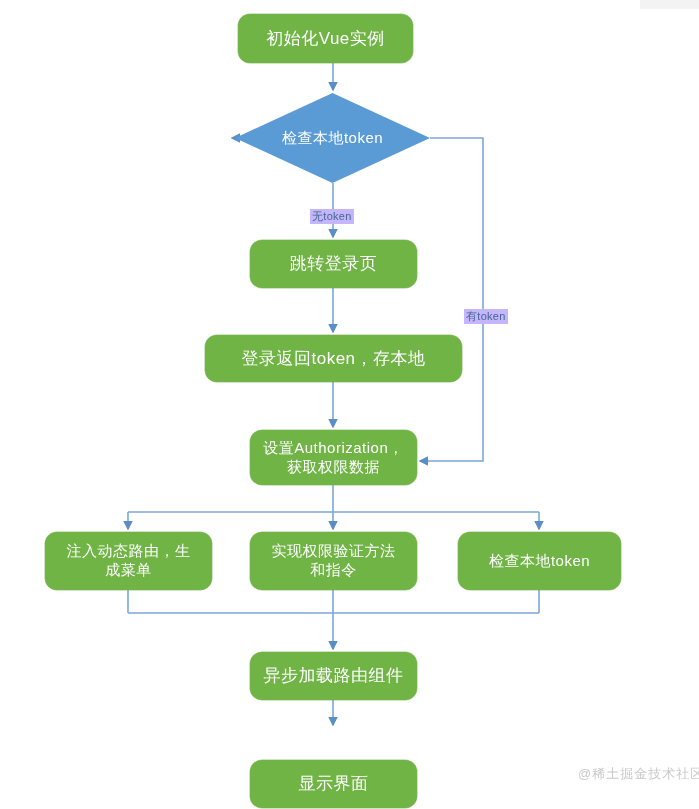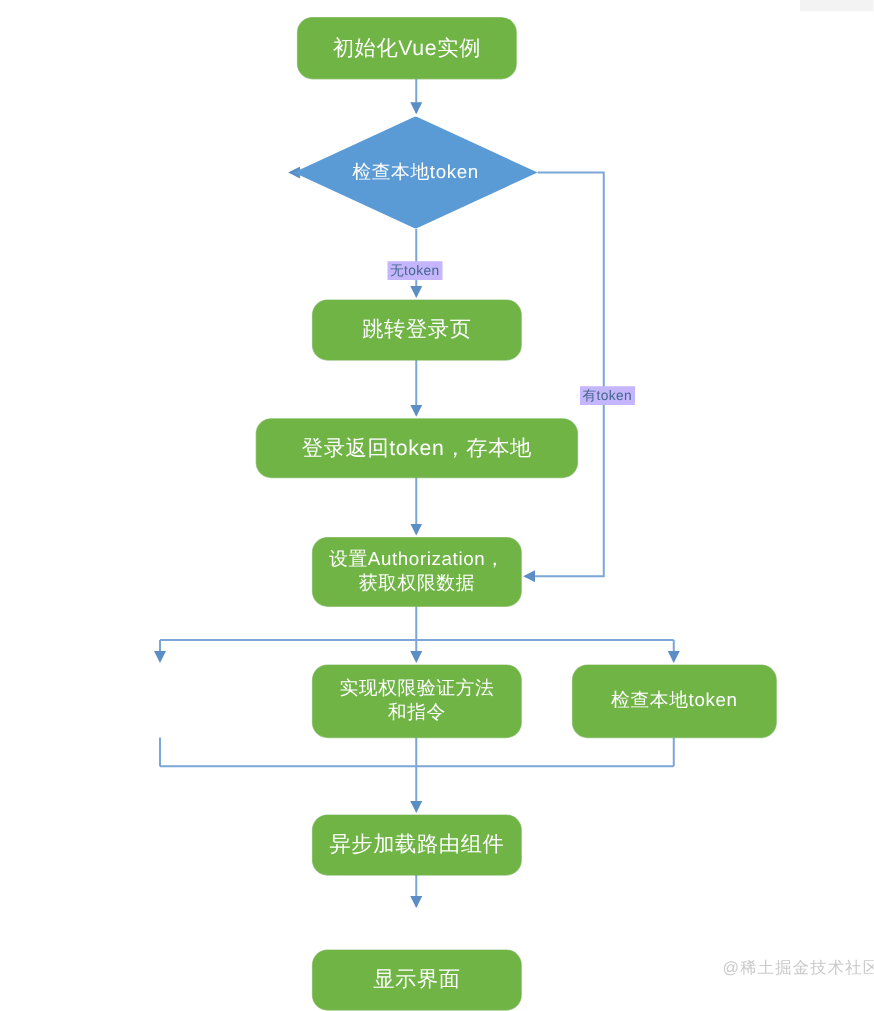--- a/index.html
+++ b/index.html
@@ -156,20 +156,24 @@
 
   <div class="node process" style="left:205px; top:335px; width:257px; height:47px;">
     <span class="txt">登录返回token，存本地</span>
   </div>
 
   <div class="node process" style="left:250px; top:430px; width:167px; height:55px; font-size:15px;">
     <span class="txt">设置Authorization，
 获取权限数据</span>
   </div>
 
+  <div class="node process" style="left:45px; top:532px; width:167px; height:58px; font-size:15px;">
+    <span class="txt">注入动态路由，生
+成菜单</span>
+  </div>
 
   <div class="node process" style="left:250px; top:532px; width:167px; height:58px; font-size:15px;">
     <span class="txt">实现权限验证方法
 和指令</span>
   </div>
 
   <div class="node process" style="left:458px; top:532px; width:163px; height:58px; font-size:15px;">
     <span class="txt">检查本地token</span>
   </div>
 

